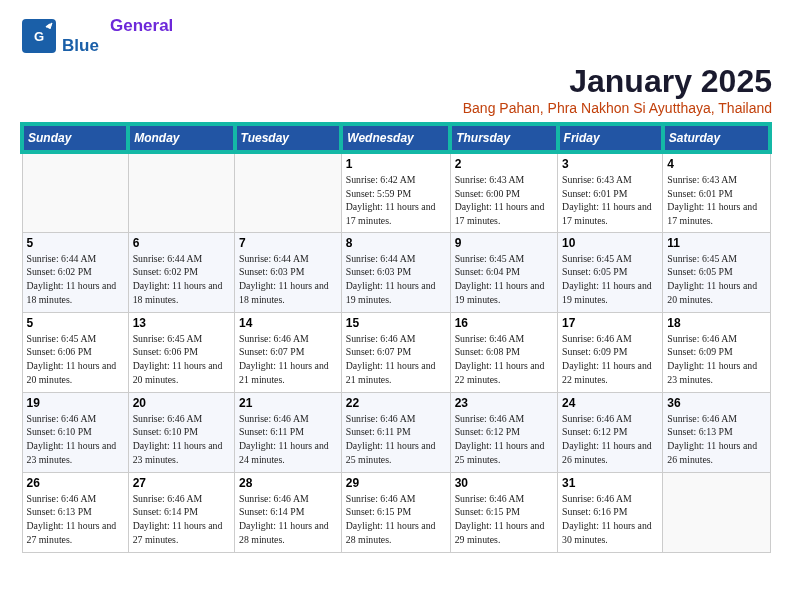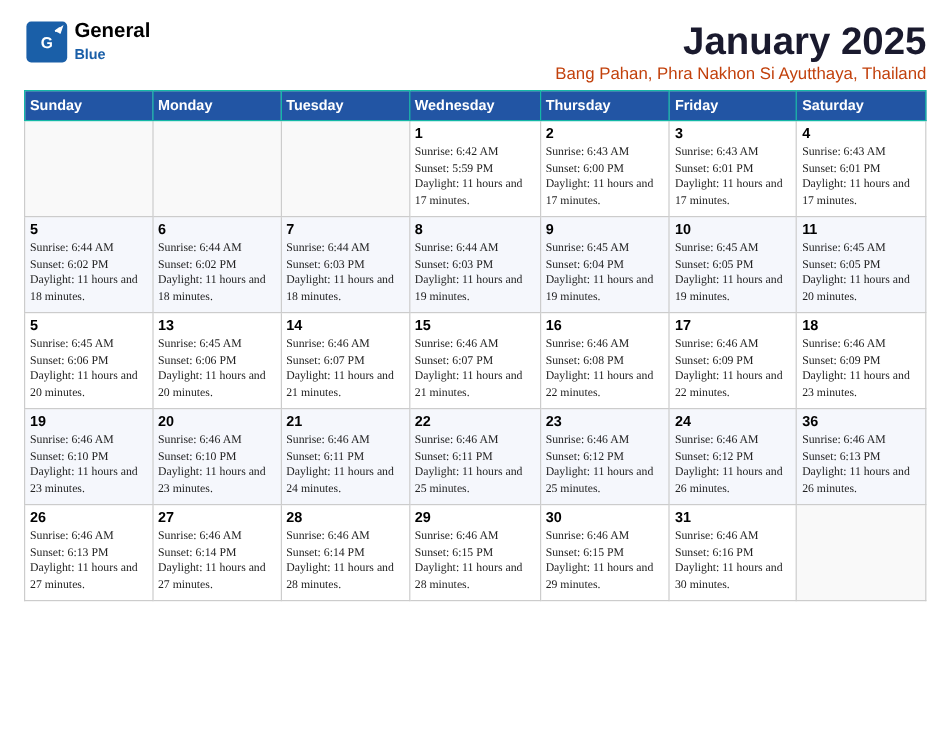--- a/index.html
+++ b/index.html
@@ -16,20 +16,21 @@
       justify-content: space-between;
       margin-bottom: 6px;
     }
     .logo {
       display: flex;
       align-items: center;
       gap: 4px;
     }
     .title-area {
       text-align: right;
+      margin-top: 47px;
     }
     .month-title {
       font-size: 32px;
       font-weight: bold;
       color: #1a1a2e;
     }
     .location-title {
       font-size: 14px;
       color: #c2410c;
       font-weight: normal;
@@ -39,21 +40,22 @@
       border-collapse: collapse;
       font-size: 10.5px;
     }
     .calendar thead th {
       background-color: #2255a4;
       color: #fff;
       padding: 5px 4px;
       text-align: left;
       font-size: 12px;
       font-weight: bold;
-      border: 1px solid #14b8a6;
+      border: 4px solid #14b8a6;
+      font-style: italic;
     }
     .calendar tbody td {
       border: 1px solid #ccc;
       vertical-align: top;
       padding: 3px 4px;
       width: 113px;
       min-height: 70px;
       height: 80px;
     }
     .calendar tbody tr {
@@ -90,22 +92,22 @@
     <div class="logo-svg-wrap">
       <svg width="38" height="38" viewBox="0 0 38 38">
         <rect x="2" y="2" width="34" height="34" rx="4" fill="#1a5fa8"></rect>
         <text x="19" y="24" text-anchor="middle" font-size="13" font-weight="bold" fill="white" font-family="Arial">G</text>
 
         <polyline points="26,10 32,6 30,12" fill="white" stroke="white" stroke-width="1"></polyline>
         <line x1="26" y1="10" x2="30" y2="7" stroke="white" stroke-width="1.5"></line>
       </svg>
     </div>
     <div>
-      <span style="font-size:17px;font-weight:bold;color:#000000;">General</span><br>
-      <span style="font-size:12px;font-weight:bold;color:#1a5fa8;">Blue</span>
+      <span style="font-size:17px;font-weight:bold;color:#6d28d9;margin-left:48px;">General</span><br>
+      <span style="font-size:17px;font-weight:bold;color:#1a5fa8;">Blue</span>
     </div>
   </div>
   <div class="title-area">
     <div class="month-title">January 2025</div>
     <div class="location-title">Bang Pahan, Phra Nakhon Si Ayutthaya, Thailand</div>
   </div>
 </div>
 
 <table class="calendar">
   <thead>

